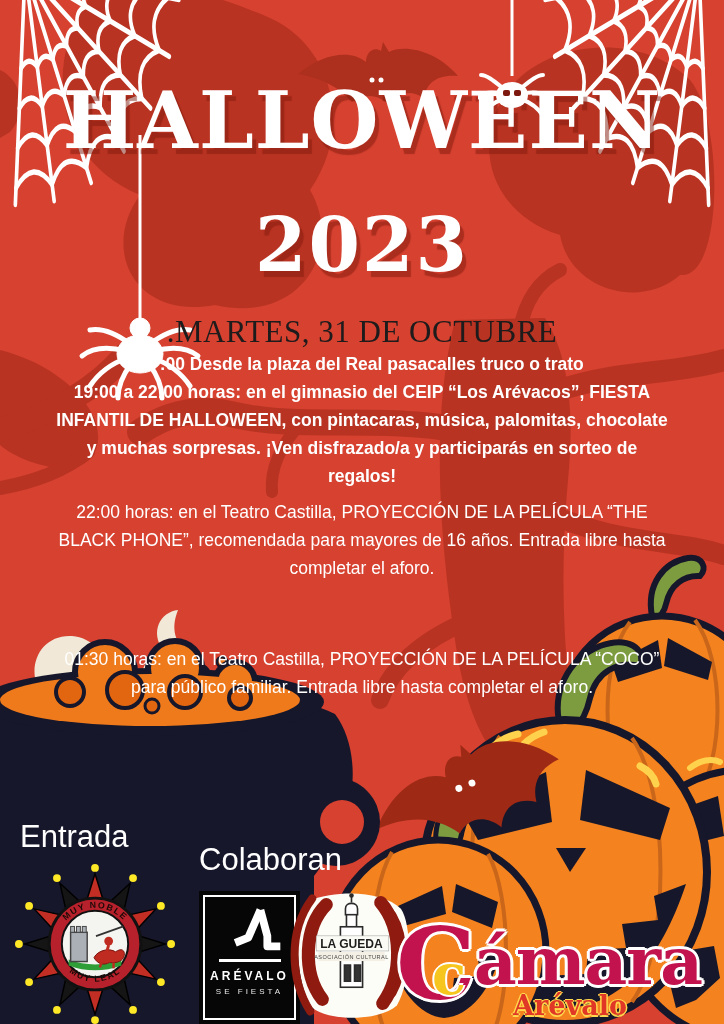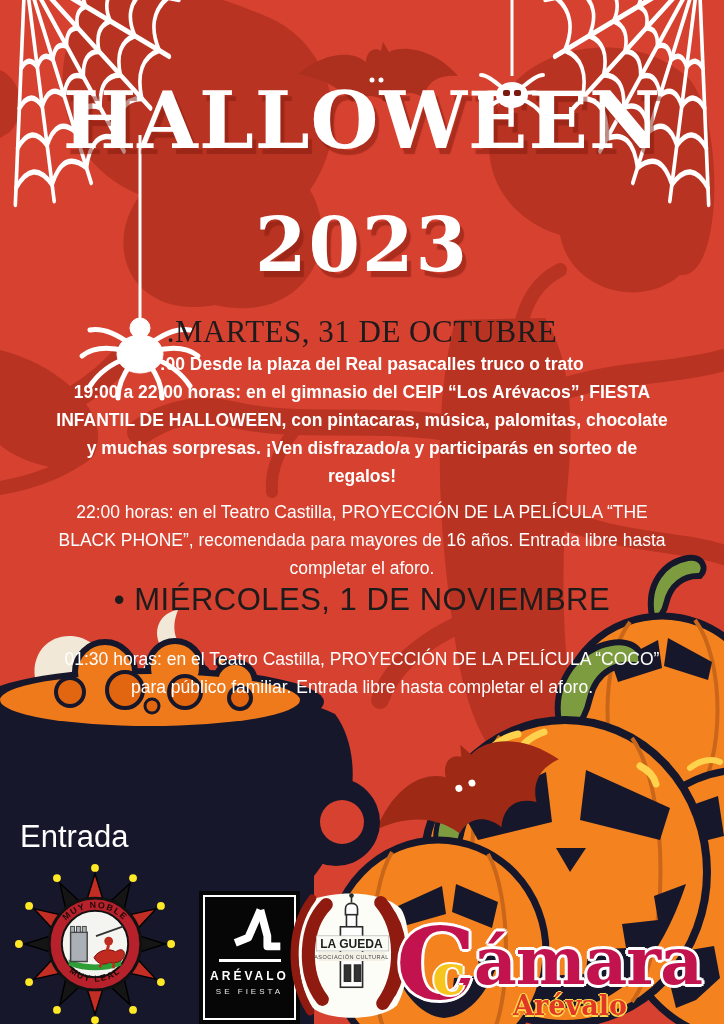--- a/index.html
+++ b/index.html
@@ -210,26 +210,26 @@
 
   <div class="txt day-heading h-day1">.MARTES, 31 DE OCTUBRE</div>
   <div class="body-text p1">
     <p>17:00 Desde la plaza del Real pasacalles truco o trato</p>
     <p>19:00 a 22:00 horas: en el gimnasio del CEIP “Los Arévacos”, FIESTA INFANTIL DE HALLOWEEN, con pintacaras, música, palomitas, chocolate y muchas sorpresas. ¡Ven disfrazado/a y participarás en sorteo de regalos!</p>
   </div>
   <div class="body-text p2">
     <p>22:00 horas: en el Teatro Castilla, PROYECCIÓN DE LA PELÍCULA “THE BLACK PHONE”, recomendada para mayores de 16 años. Entrada libre hasta completar el aforo.</p>
   </div>
 
-  <div class="txt day-heading h-day2">• MIÉRCOLES, 1 DE NOVIEMBRE</div>
   <div class="body-text p3">
     <p>01:30 horas: en el Teatro Castilla, PROYECCIÓN DE LA PELÍCULA “COCO” para público familiar. Entrada libre hasta completar el aforo.</p>
   </div>
 
   <div class="footer-label organiza">Entrada</div>
+  <div class="footer-label colaboran">Colaboran</div>
 
   <svg class="logo coat" viewBox="0 0 170 164">
     <g id="coat-star" stroke-width="1.5">
         <polygon points="85,10 74.64723819589918,43.36296694843727 95.35276180410082,43.36296694843727" fill="#c22d24" stroke="#000"></polygon>
         <circle cx="85" cy="4" r="4" fill="#ffe927"></circle>
         <polygon points="121,19.646170927520416 95.35276180410082,43.36296694843727 113.2842712474619,53.71572875253809" fill="#151515" stroke="#000"></polygon>
         <circle cx="124" cy="14.450018504813784" r="4" fill="#ffe927"></circle>
         <polygon points="147.35382907247958,46 113.2842712474619,53.7157287525381 123.63703305156272,71.64723819589916" fill="#c22d24" stroke="#000"></polygon>
         <circle cx="152.54998149518622" cy="43" r="4" fill="#ffe927"></circle>
         <polygon points="157,82 123.63703305156272,71.64723819589918 123.63703305156272,92.35276180410082" fill="#151515" stroke="#000"></polygon>

